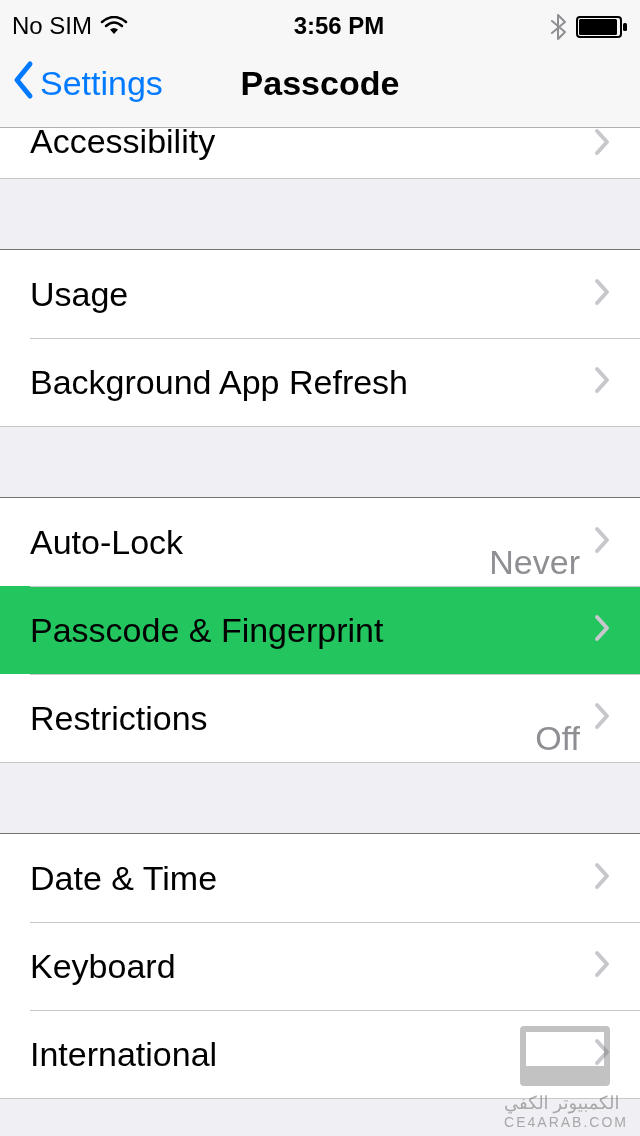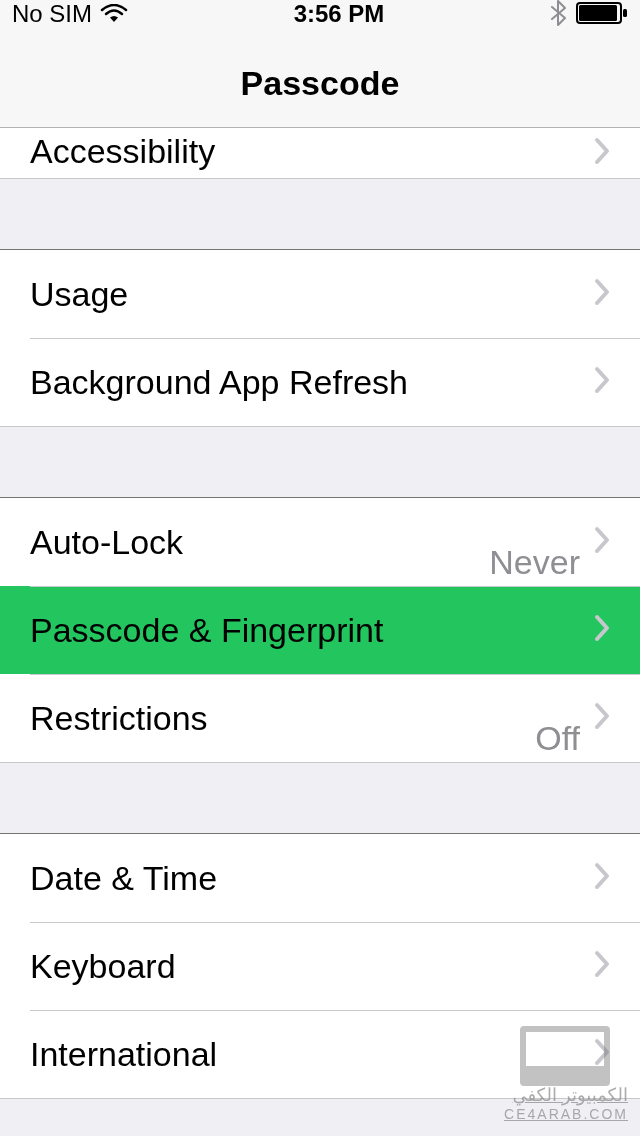--- a/index.html
+++ b/index.html
@@ -13,21 +13,21 @@
       width: 640px;
       height: 1136px;
       background: #efeff4;
       overflow: hidden;
       position: relative;
     }
     .status-bar {
       height: 40px;
       background: #f7f7f8;
       display: flex;
-      align-items: flex-start;
+      align-items: flex-end;
       justify-content: space-between;
       padding: 0 12px;
       font-size: 24px;
       color: #000;
     }
     .status-left {
       display: flex;
       align-items: center;
       gap: 8px;
     }
@@ -98,21 +98,21 @@
       top: 0;
       left: 30px;
       right: 0;
       height: 1px;
       background: #c8c7cc;
     }
     .row-first {
       border-top: none;
       height: 50px;
       min-height: 50px;
-      align-items: center;
+      align-items: flex-start;
       padding-top: 0;
     }
     .row-first .row-label{
       line-height: 34px;
       margin-top: -4px;
     }
     .row-label {
       font-size: 34px;
       font-weight: 300;
       color: #000;
@@ -123,26 +123,24 @@
       font-weight: 300;
       color: #8e8e93;
       margin-right: 14px;
       margin-top: 41px;
     }
     .chevron-right {
       color: #c7c7cc;
     }
     .watermark {
       position: absolute;
-      bottom: 14px;
+      bottom: 6px;
       right: 12px;
-      text-align: right;
       color: #8a8a8a;
       opacity: 0.7;
-      text-decoration: underline;
     }
     .watermark .ar {
       font-size: 18px;
       letter-spacing: 1px;
     }
     .watermark .en {
       font-size: 14px;
       letter-spacing: 2px;
     }
     .watermark-box {
@@ -182,20 +180,28 @@
       <svg width="52" height="22" viewBox="0 0 52 22">
         <rect x="1" y="1" width="44" height="20" rx="3" stroke="#000" stroke-width="2" fill="none"></rect>
         <rect x="3" y="3" width="38" height="16" rx="1.5" fill="#000"></rect>
         <rect x="47" y="7" width="4" height="8" rx="1.5" fill="#000"></rect>
       </svg>
     </span>
   </div>
 </div>
 
 <div class="nav-bar">
+  <div class="back-button">
+    <span class="back-chevron">
+      <svg width="24" height="40" viewBox="0 0 24 40">
+        <polyline points="18,4 5,20 18,36" stroke="#007aff" stroke-width="5" fill="none" stroke-linecap="round" stroke-linejoin="round"></polyline>
+      </svg>
+    </span>
+    <span>Settings</span>
+  </div>
   <div class="nav-title">Passcode</div>
 </div>
 
 <div class="content">
 
   <div class="section" style="border-top:none;">
     <div class="row row-first">
       <span class="row-label">Accessibility</span>
       <span class="chevron-right">
         <svg width="16" height="28" viewBox="0 0 16 28">

